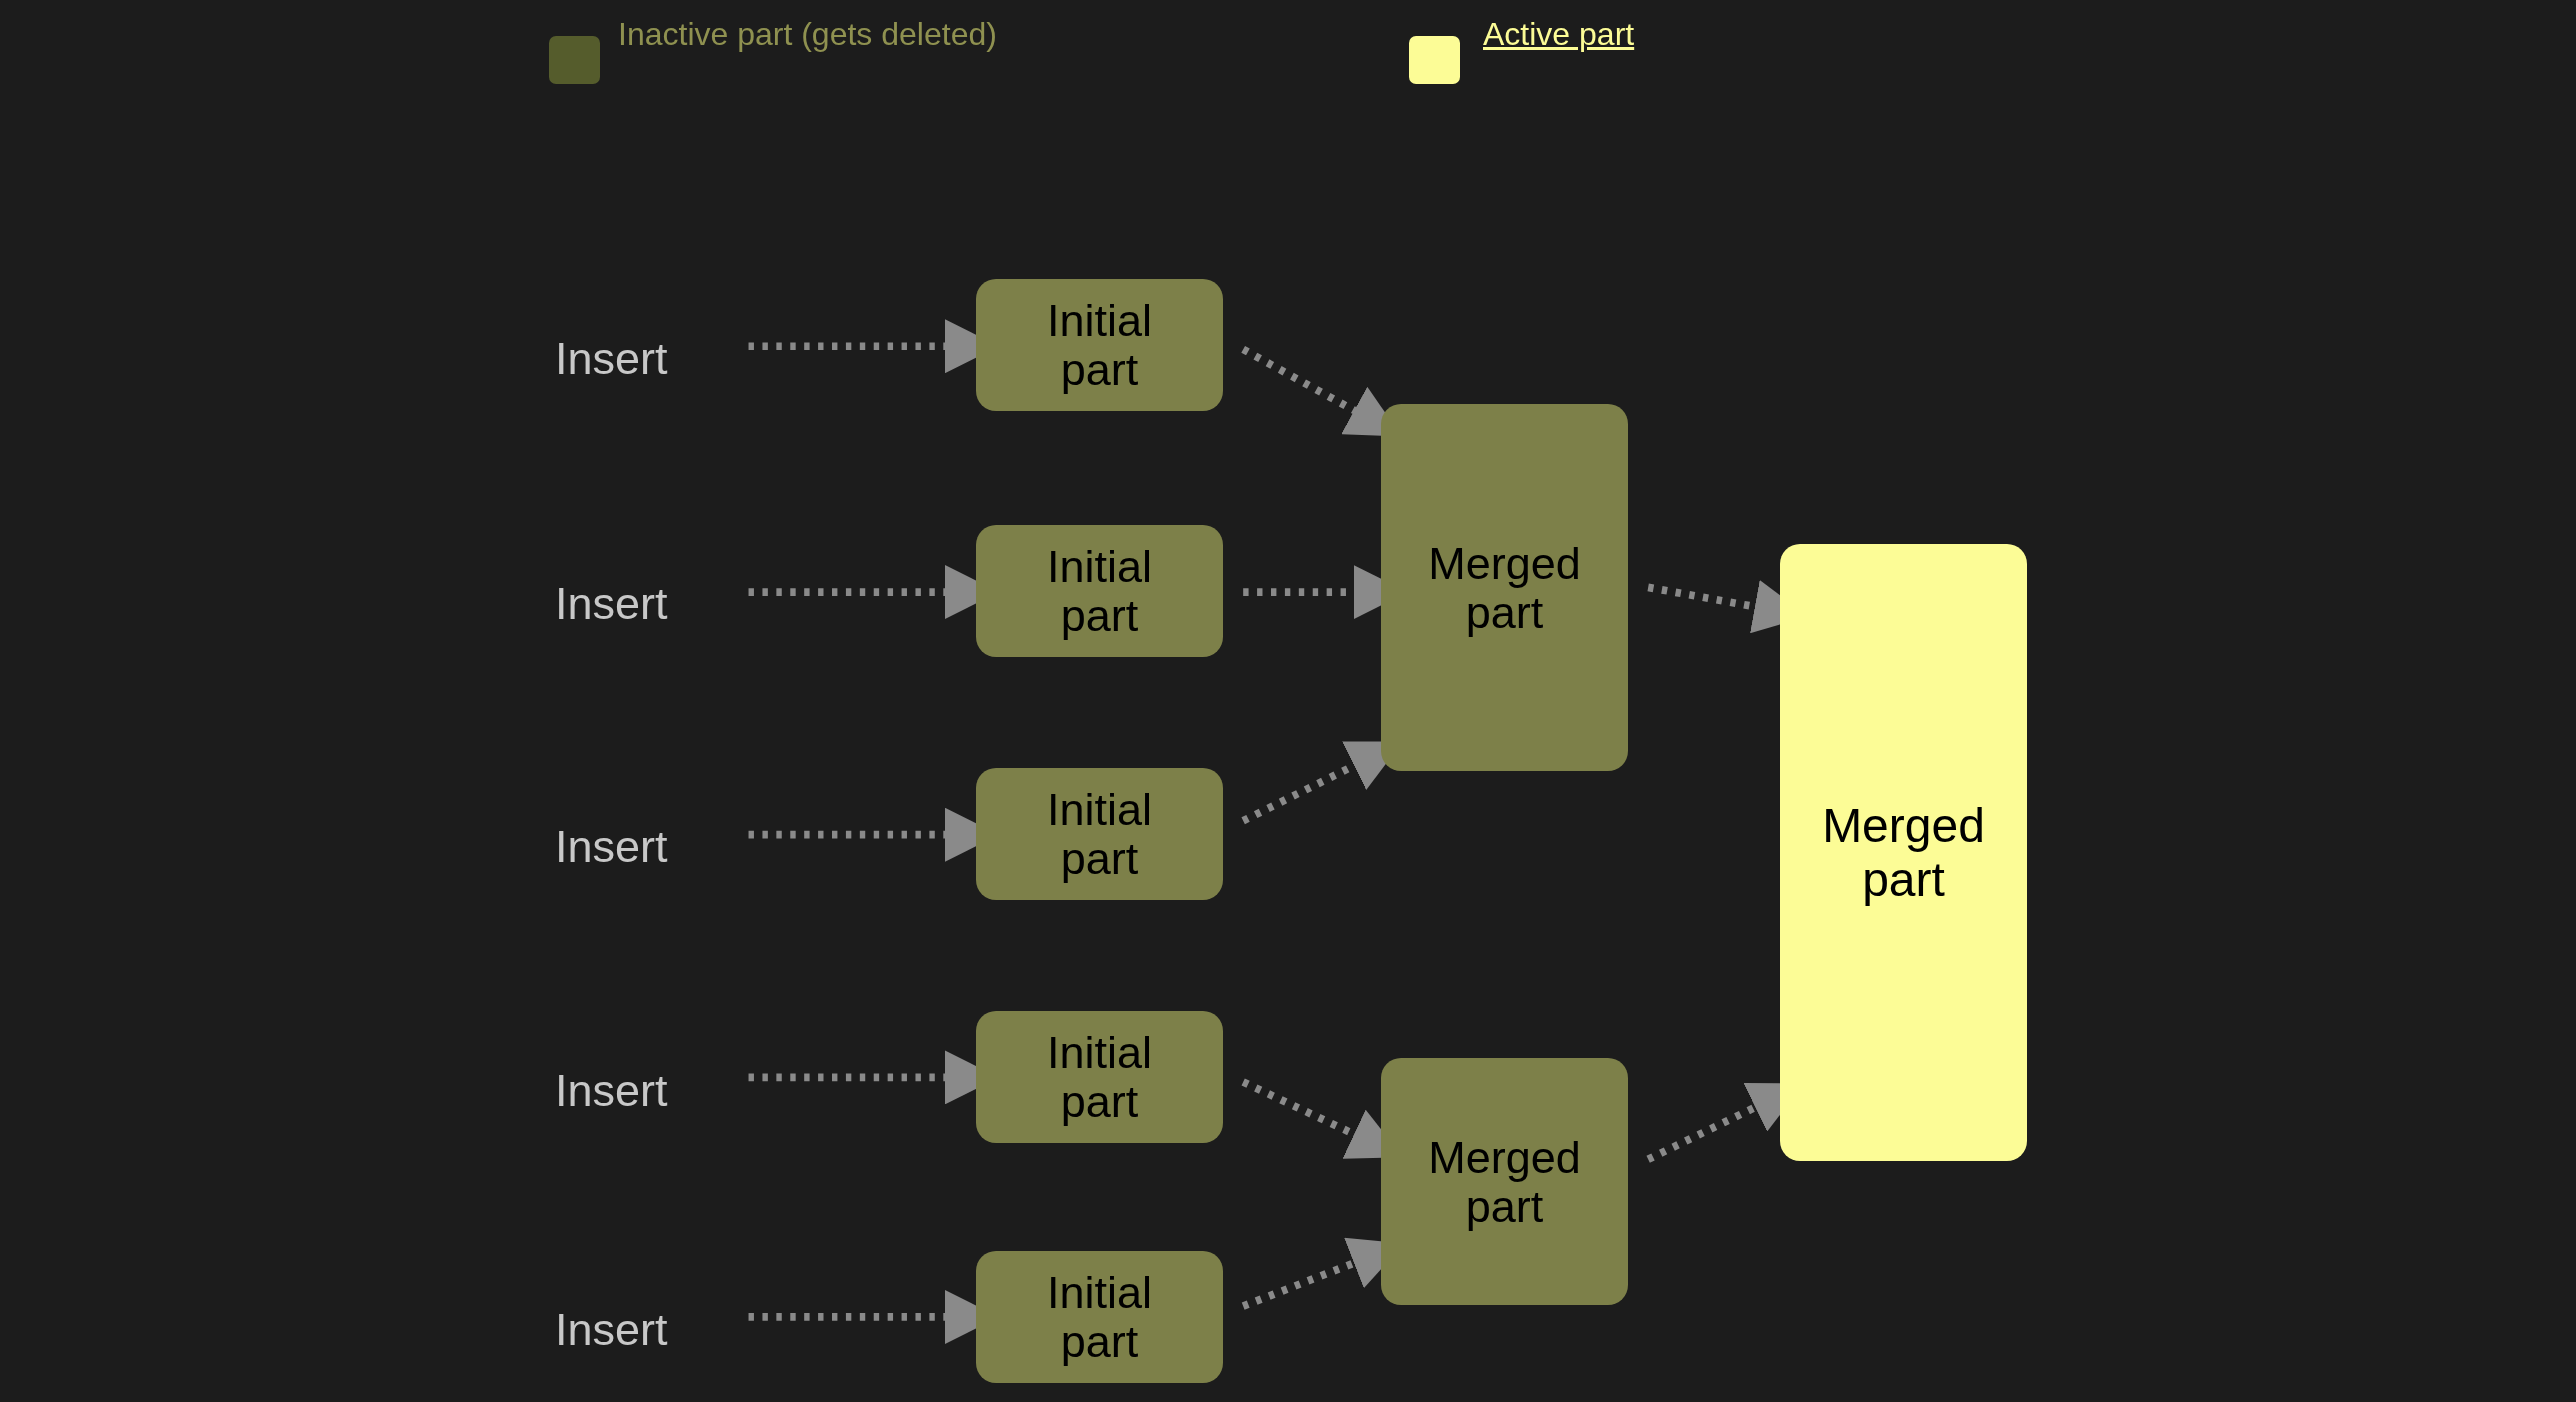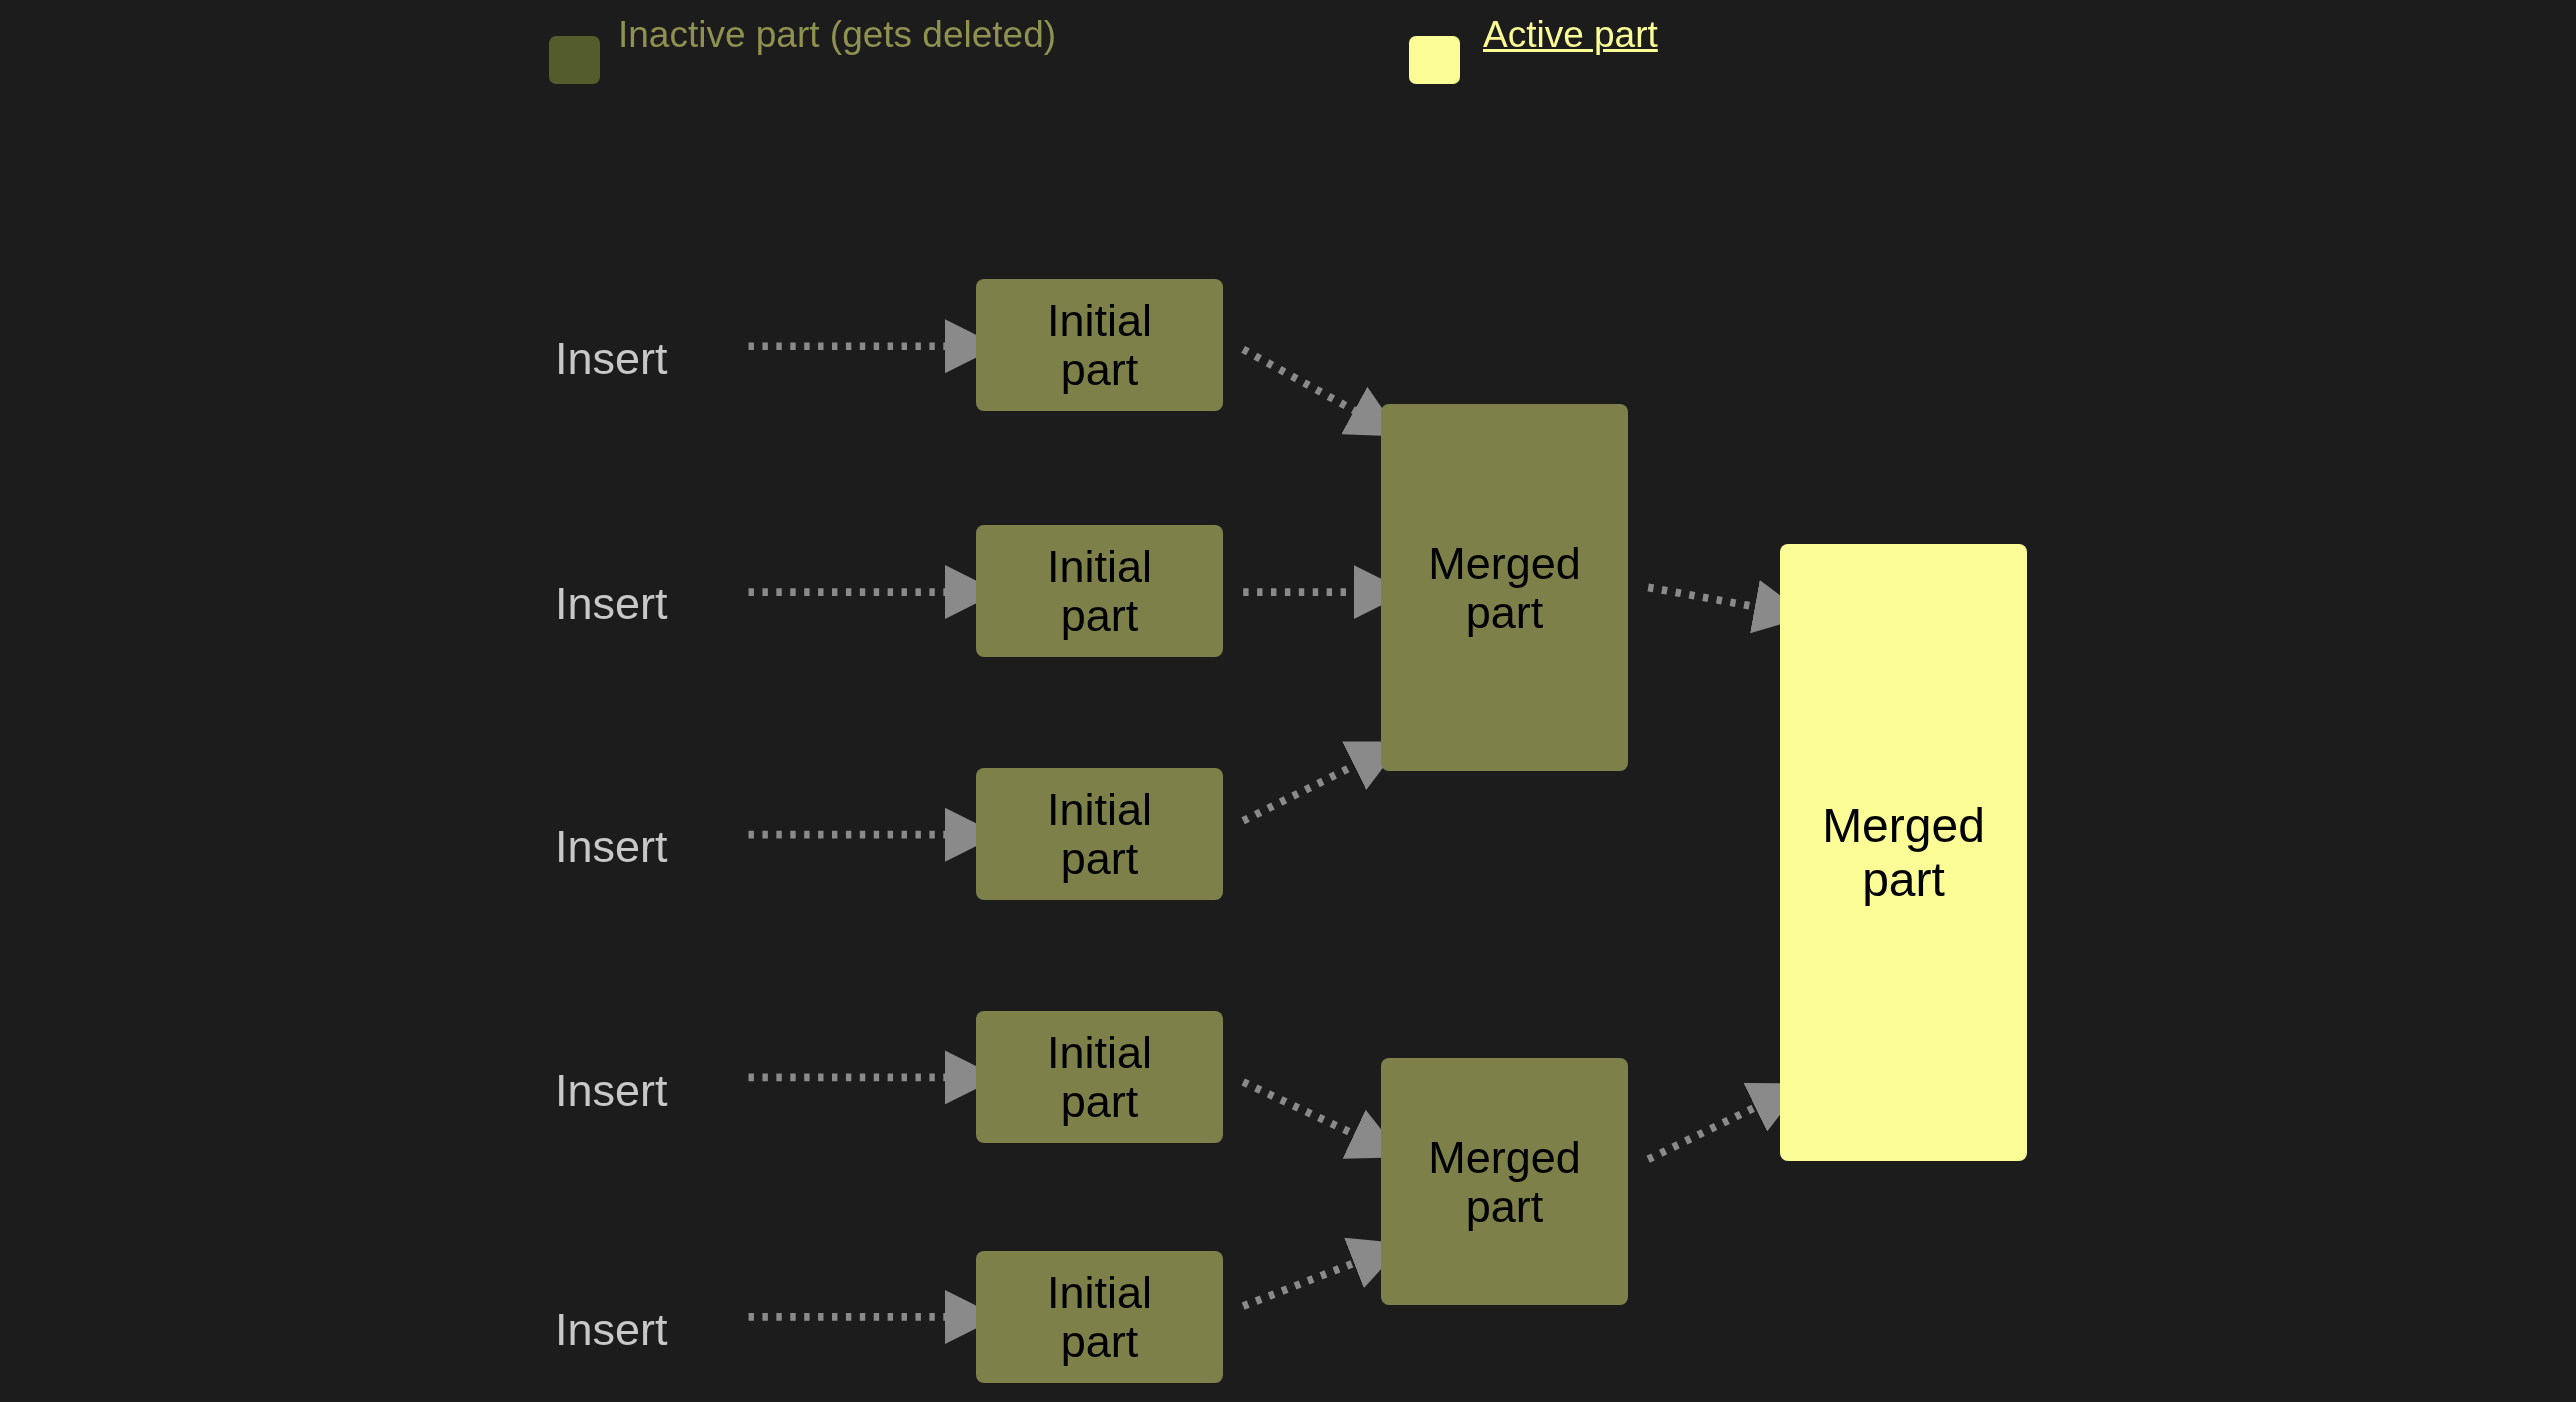--- a/index.html
+++ b/index.html
@@ -28,38 +28,38 @@
     width: 51px;  height: 48px;
     background: #555c2c;
   }
   #legend-swatch-active {
     left: 1409px; top: 36px;
     width: 51px;  height: 48px;
     background: #fcfc96;
   }
   .legend-label {
     position: absolute;
-    font-size: 37px;
+    font-size: 32px;
     line-height: 49px;
     white-space: nowrap;
   }
   #legend-label-inactive {
     left: 618px; top: 10px;
     color: #8f9150;
   }
   #legend-label-active {
     left: 1483px; top: 10px;
     color: #fcfc96;
     text-decoration: underline;
   }
 
   
   .node {
     position: absolute;
-    border-radius: 8px;
+    border-radius: 20px;
     display: flex;
     align-items: center;
     justify-content: center;
     text-align: center;
     color: #000000;
     font-size: 45px;
     line-height: 49px;
     box-sizing: border-box;
     padding: 0 19px;
   }

